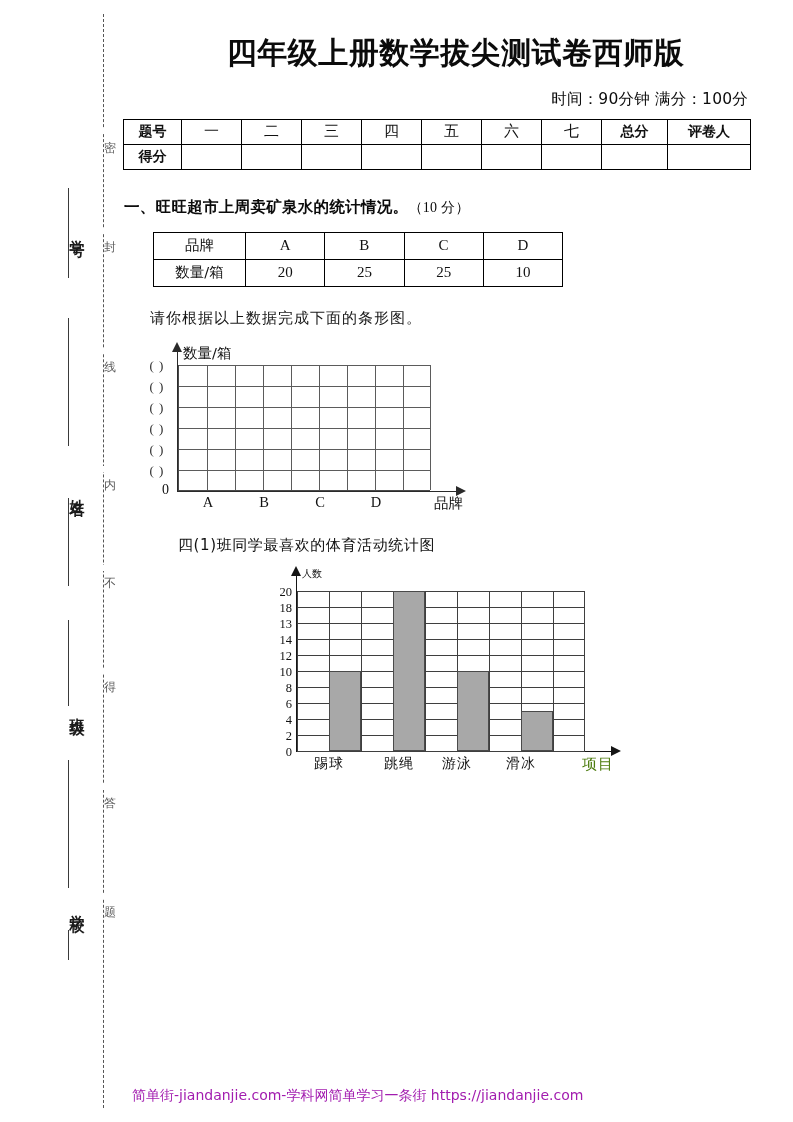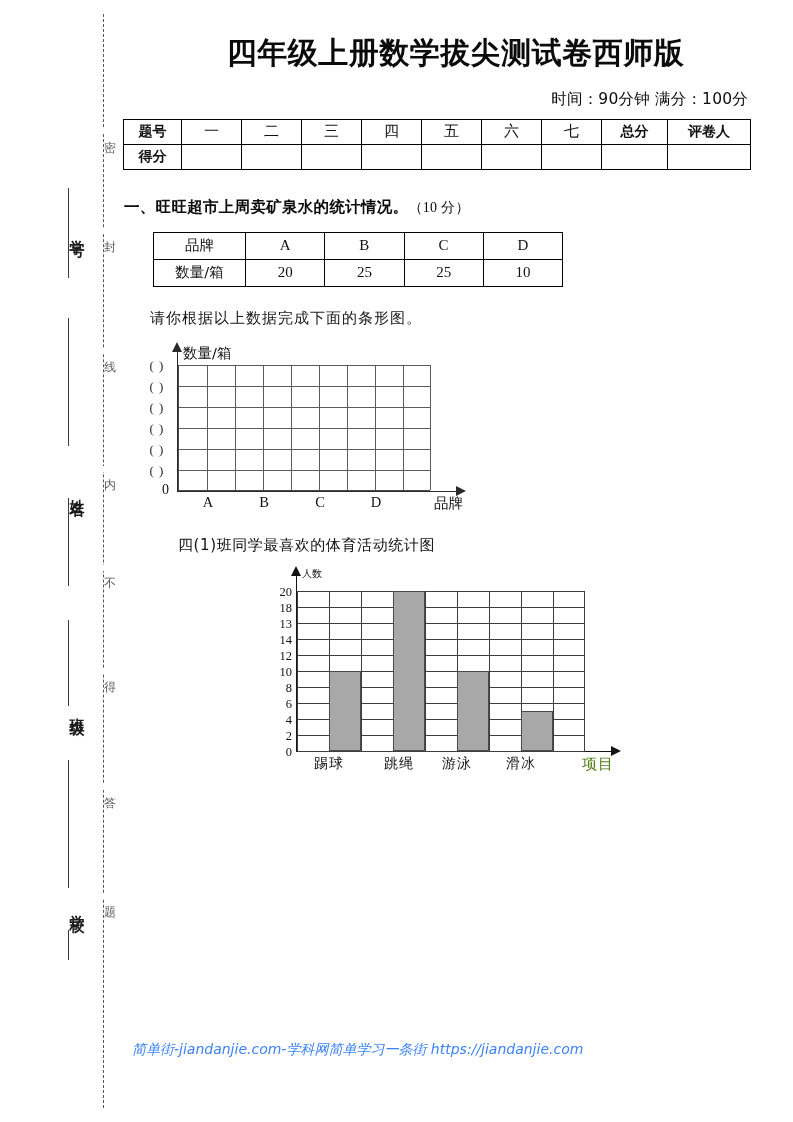--- a/index.html
+++ b/index.html
@@ -350,28 +350,27 @@
     font-family: Liberation Sans, sans-serif;
     font-size: 15px;
     color: #4d7c0f;
     letter-spacing: 1px;
     white-space: nowrap;
   }
 
   
   .footer {
     position: absolute;
-    left: 0; top: 1041px;
+    left: 0; top: 1087px;
     width: 675px;
     padding-left: 14px;
     font-family: "DejaVu Sans", sans-serif;
     font-size: 14px;
-    color: #3b82f6;
+    color: #a21caf;
     white-space: nowrap;
-    font-style: italic;
   }
 </style>
 </head>
 <body>
 
 <div class="margin-col">
   <div class="margin-dashed-line"></div>
 
   <div class="margin-solid-line" style="top:188px; height:90px;"></div>
   <div class="margin-solid-line" style="top:318px; height:128px;"></div>

